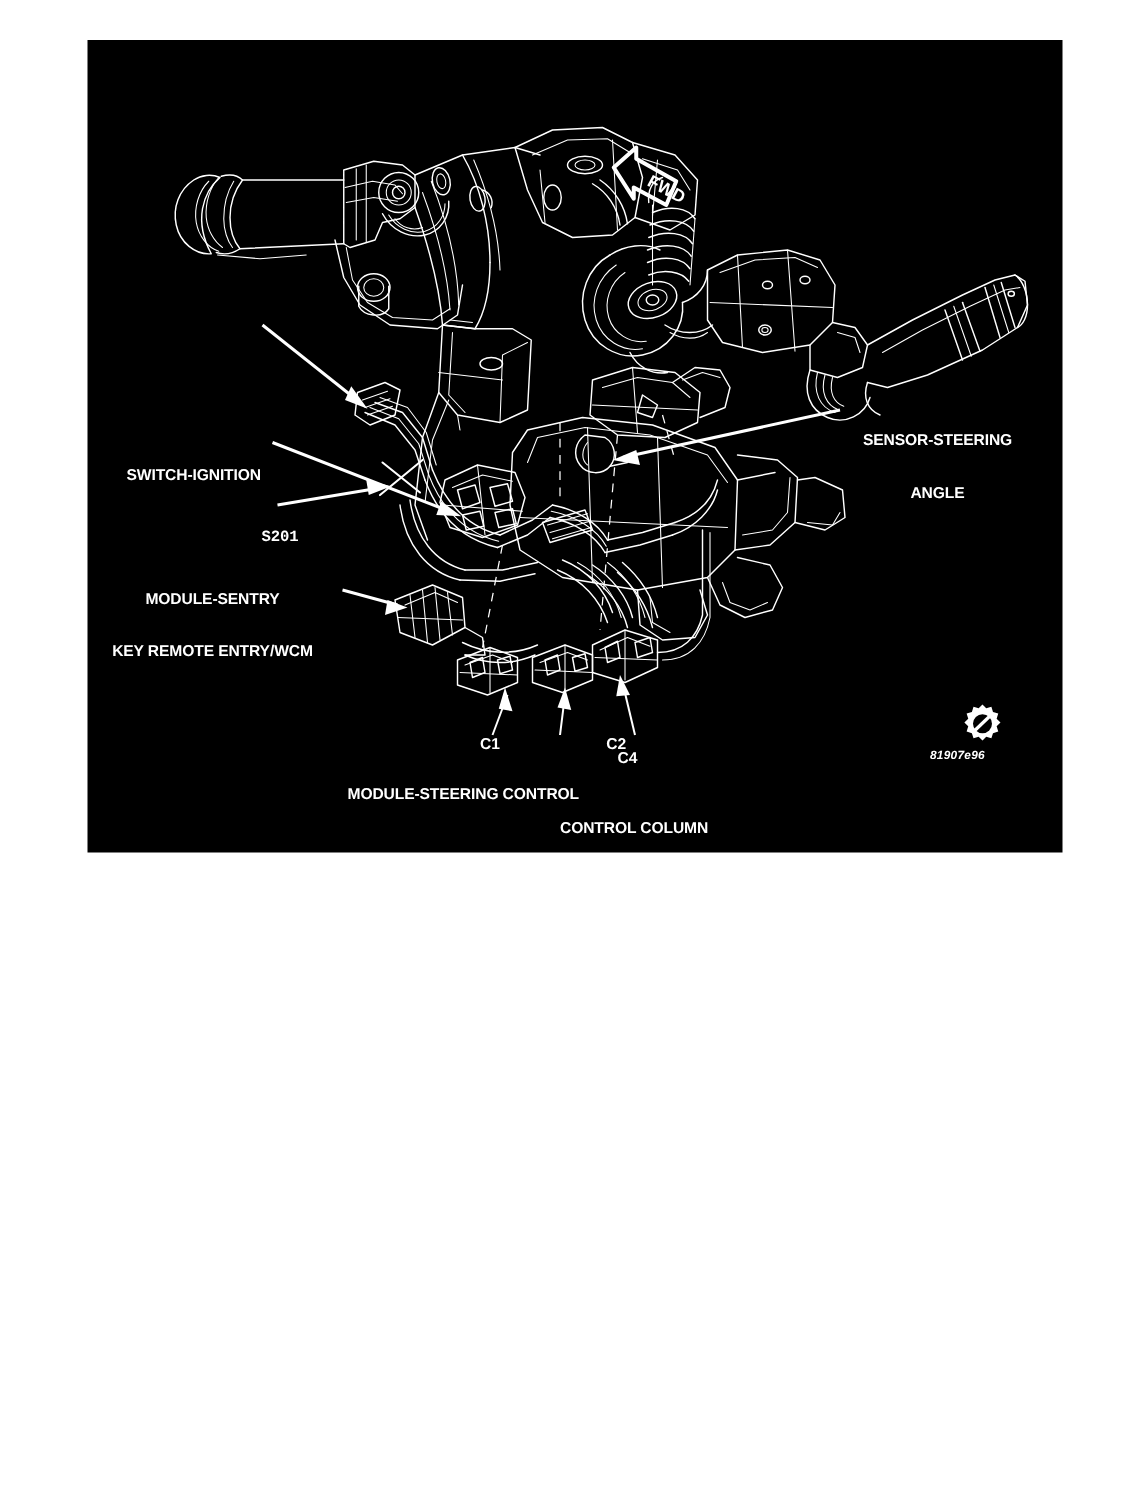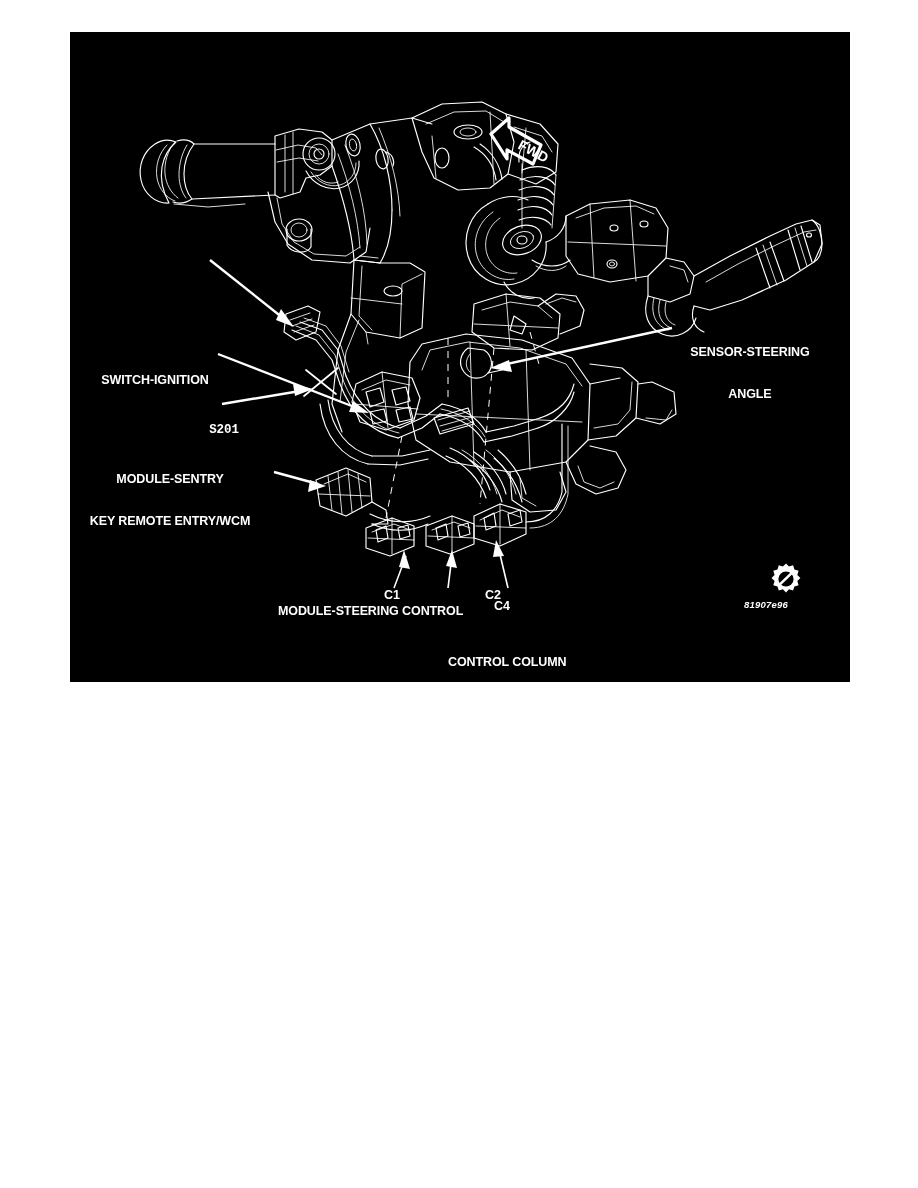--- a/index.html
+++ b/index.html
@@ -441,21 +441,21 @@
 
   <div class="callout ctr" style="left:600px; top:285px; width:160px;">
     <div>SENSOR-STEERING</div>
     <div>ANGLE</div>
   </div>
 
   <div class="conn-label" style="left:314px; top:556px;">C1</div>
   <div class="conn-label" style="left:368px; top:556px;margin-left:47px;">C2</div>
   <div class="conn-label" style="left:424px; top:556px;margin-top:11px;">C4</div>
 
-  <div class="caption" style="left:208px; top:572px;">MODULE-STEERING CONTROL</div>
+  <div class="caption" style="left:208px; top:596px;">MODULE-STEERING CONTROL</div>
 
   <div class="caption" style="left:378px; top:623px;">CONTROL COLUMN</div>
 
   <div id="figure-id-block">
     <svg id="figure-id-icon" width="34" height="34" viewBox="0 0 34 34">
       <path fill="#ffffff" d="M17 1.5 l3.0 3.1 4.1 -1.3 1.3 4.2 4.2 1.3 -1.3 4.1 3.1 3.1 -3.1 3.0 1.3 4.2 -4.2 1.3 -1.3 4.1 -4.1 -1.3 -3.0 3.1 -3.1 -3.1 -4.1 1.3 -1.3 -4.1 -4.2 -1.3 1.3 -4.2 -3.1 -3.0 3.1 -3.1 -1.3 -4.1 4.2 -1.3 1.3 -4.2 4.1 1.3 Z"></path>
       <circle cx="17" cy="17" r="7.6" fill="#000000"></circle>
       <line x1="10.6" y1="22.6" x2="23.4" y2="10.4" stroke="#ffffff" stroke-width="2.6"></line>
     </svg>
     <div id="figure-id-text">81907e96</div>

